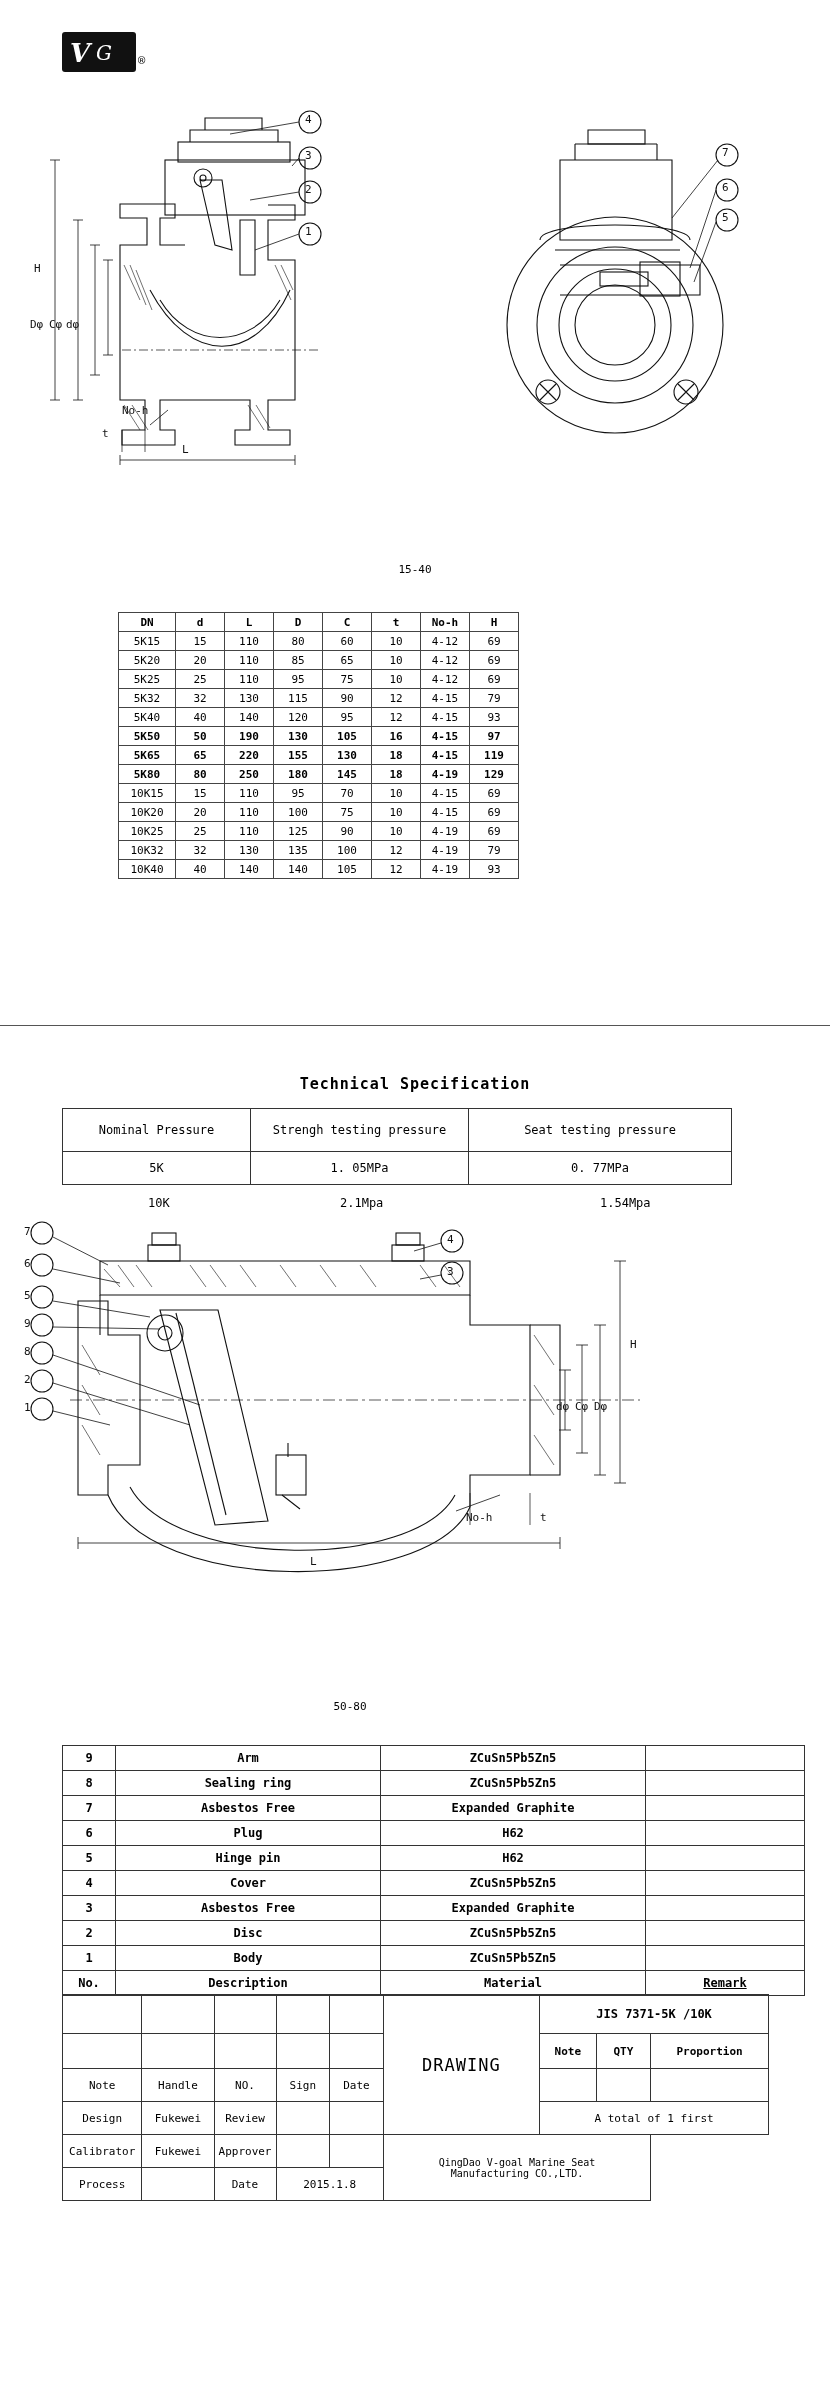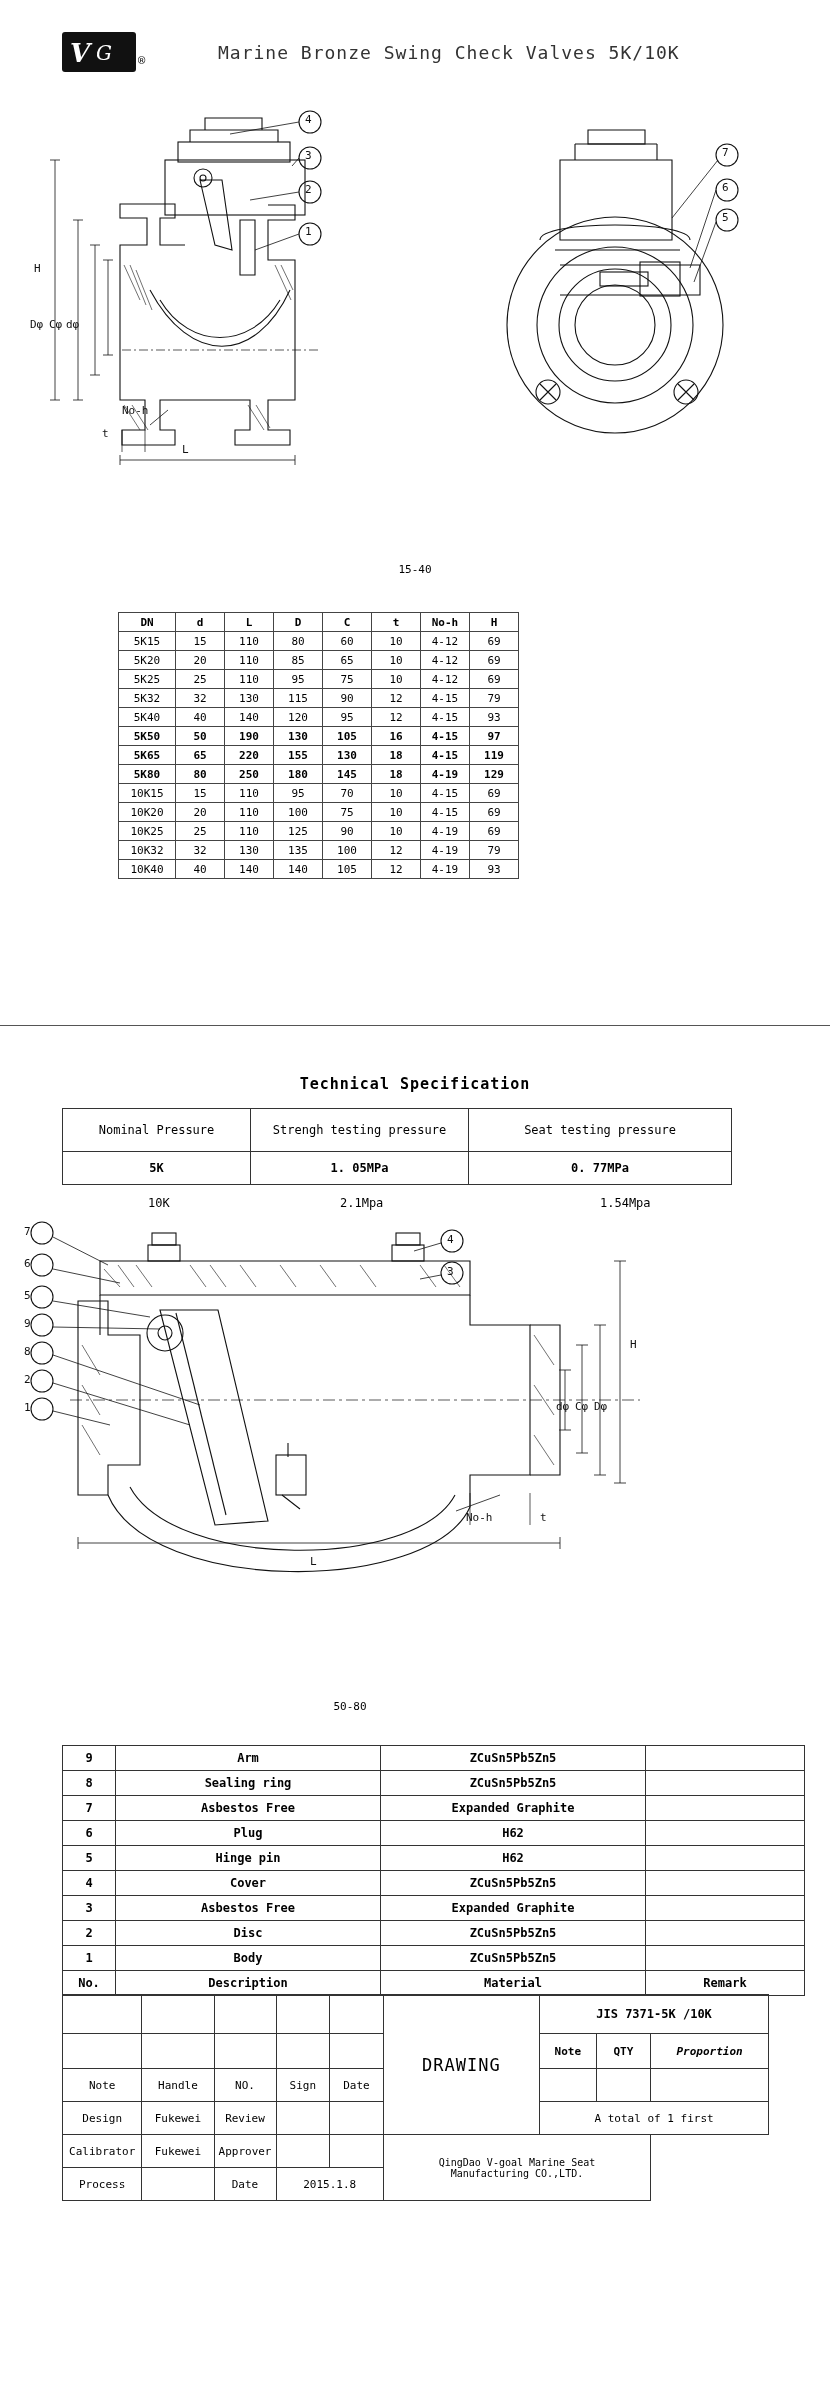--- a/index.html
+++ b/index.html
@@ -29,51 +29,50 @@
   .dim-table .c0{width:56px;}
   .dim-table .c{width:48px;}
   .dim-table tr.bold td{font-weight:bold;}
 
   .sep{position:absolute;left:0;width:830px;height:1px;background:#555;}
 
   .tech-title{position:absolute;left:0;top:1075px;width:830px;text-align:center;font-size:15px;font-weight:bold;letter-spacing:1px;}
   .tech-table{position:absolute;left:62px;top:1108px;font-size:12px;}
   .tech-table td{border:1px solid #333;text-align:center;padding:4px 6px;}
   .tech-table td.h{font-weight:normal;height:34px;}
-  .tech-table td.v{font-weight:bold;height:24px;}
+  .tech-table td.v{font-weight:normal;height:24px;}
   .tc1{width:175px;}.tc2{width:205px;}.tc3{width:250px;}
 
   .row10k{position:absolute;top:1196px;font-size:12px;}
 
   
   .parts{position:absolute;left:62px;top:1745px;font-size:12px;}
   .parts td{border:1px solid #333;height:24px;text-align:center;font-weight:bold;padding:0 4px;}
   .p-no{width:44px;}
   .p-desc{width:256px;}
   .p-mat{width:256px;}
-  .p-rem{width:150px;}
+  .p-rem{width:150px;text-decoration:underline;}
 
   
   .tb{position:absolute;left:62px;top:1994px;width:707px;height:262px;}
   .tb td{border:1px solid #333;font-size:11px;text-align:center;padding:2px 4px;}
   .tb .sm{font-size:10px;}
 </style>
 </head>
 <body>
 
 <div class="page">
 
   <div class="header">
     <div class="logo">
       <div class="badge"></div>
       <div class="v">V</div>
       <div class="g">G</div>
       <div class="r">®</div>
     </div>
-    <div class="title">Marine Bronze Swing Check Valves 5K/10K</div>
   </div>
 
   <svg width="830" height="480" viewBox="0 0 830 480" style="top:100px">
     <g stroke="#111" fill="none" stroke-width="1.1">
 
       <path d="M120 160 L120 300 L145 300 L145 330 L122 330 L122 345 L175 345 L175 330 L160 330 L160 300
                L250 300 L250 330 L235 330 L235 345 L290 345 L290 330 L268 330 L268 300 L295 300 L295 160
                L268 160 L268 120 L295 120 L295 105 L268 105"></path>
 
       <path d="M120 160 L120 145 L147 145 L147 118 L120 118 L120 104 L175 104 L175 118 L160 118 L160 145 L185 145"></path>
@@ -501,21 +500,21 @@
         <td colspan="3" style="width:238px;height:34px;font-size:12px;font-weight:bold;">JIS 7371-5K /10K</td>
       </tr>
       <tr>
         <td style="height:30px;">&nbsp;</td>
         <td>&nbsp;</td>
         <td>&nbsp;</td>
         <td>&nbsp;</td>
         <td>&nbsp;</td>
         <td style="width:56px;font-weight:bold;">Note</td>
         <td style="width:56px;font-weight:bold;">QTY</td>
-        <td style="width:126px;font-weight:bold;font-style:italic;">Proportion</td>
+        <td style="width:126px;font-weight:bold;">Proportion</td>
       </tr>
       <tr>
         <td style="height:28px;">Note</td>
         <td>Handle</td>
         <td>NO.</td>
         <td>Sign</td>
         <td>Date</td>
         <td>&nbsp;</td>
         <td>&nbsp;</td>
         <td>&nbsp;</td>

